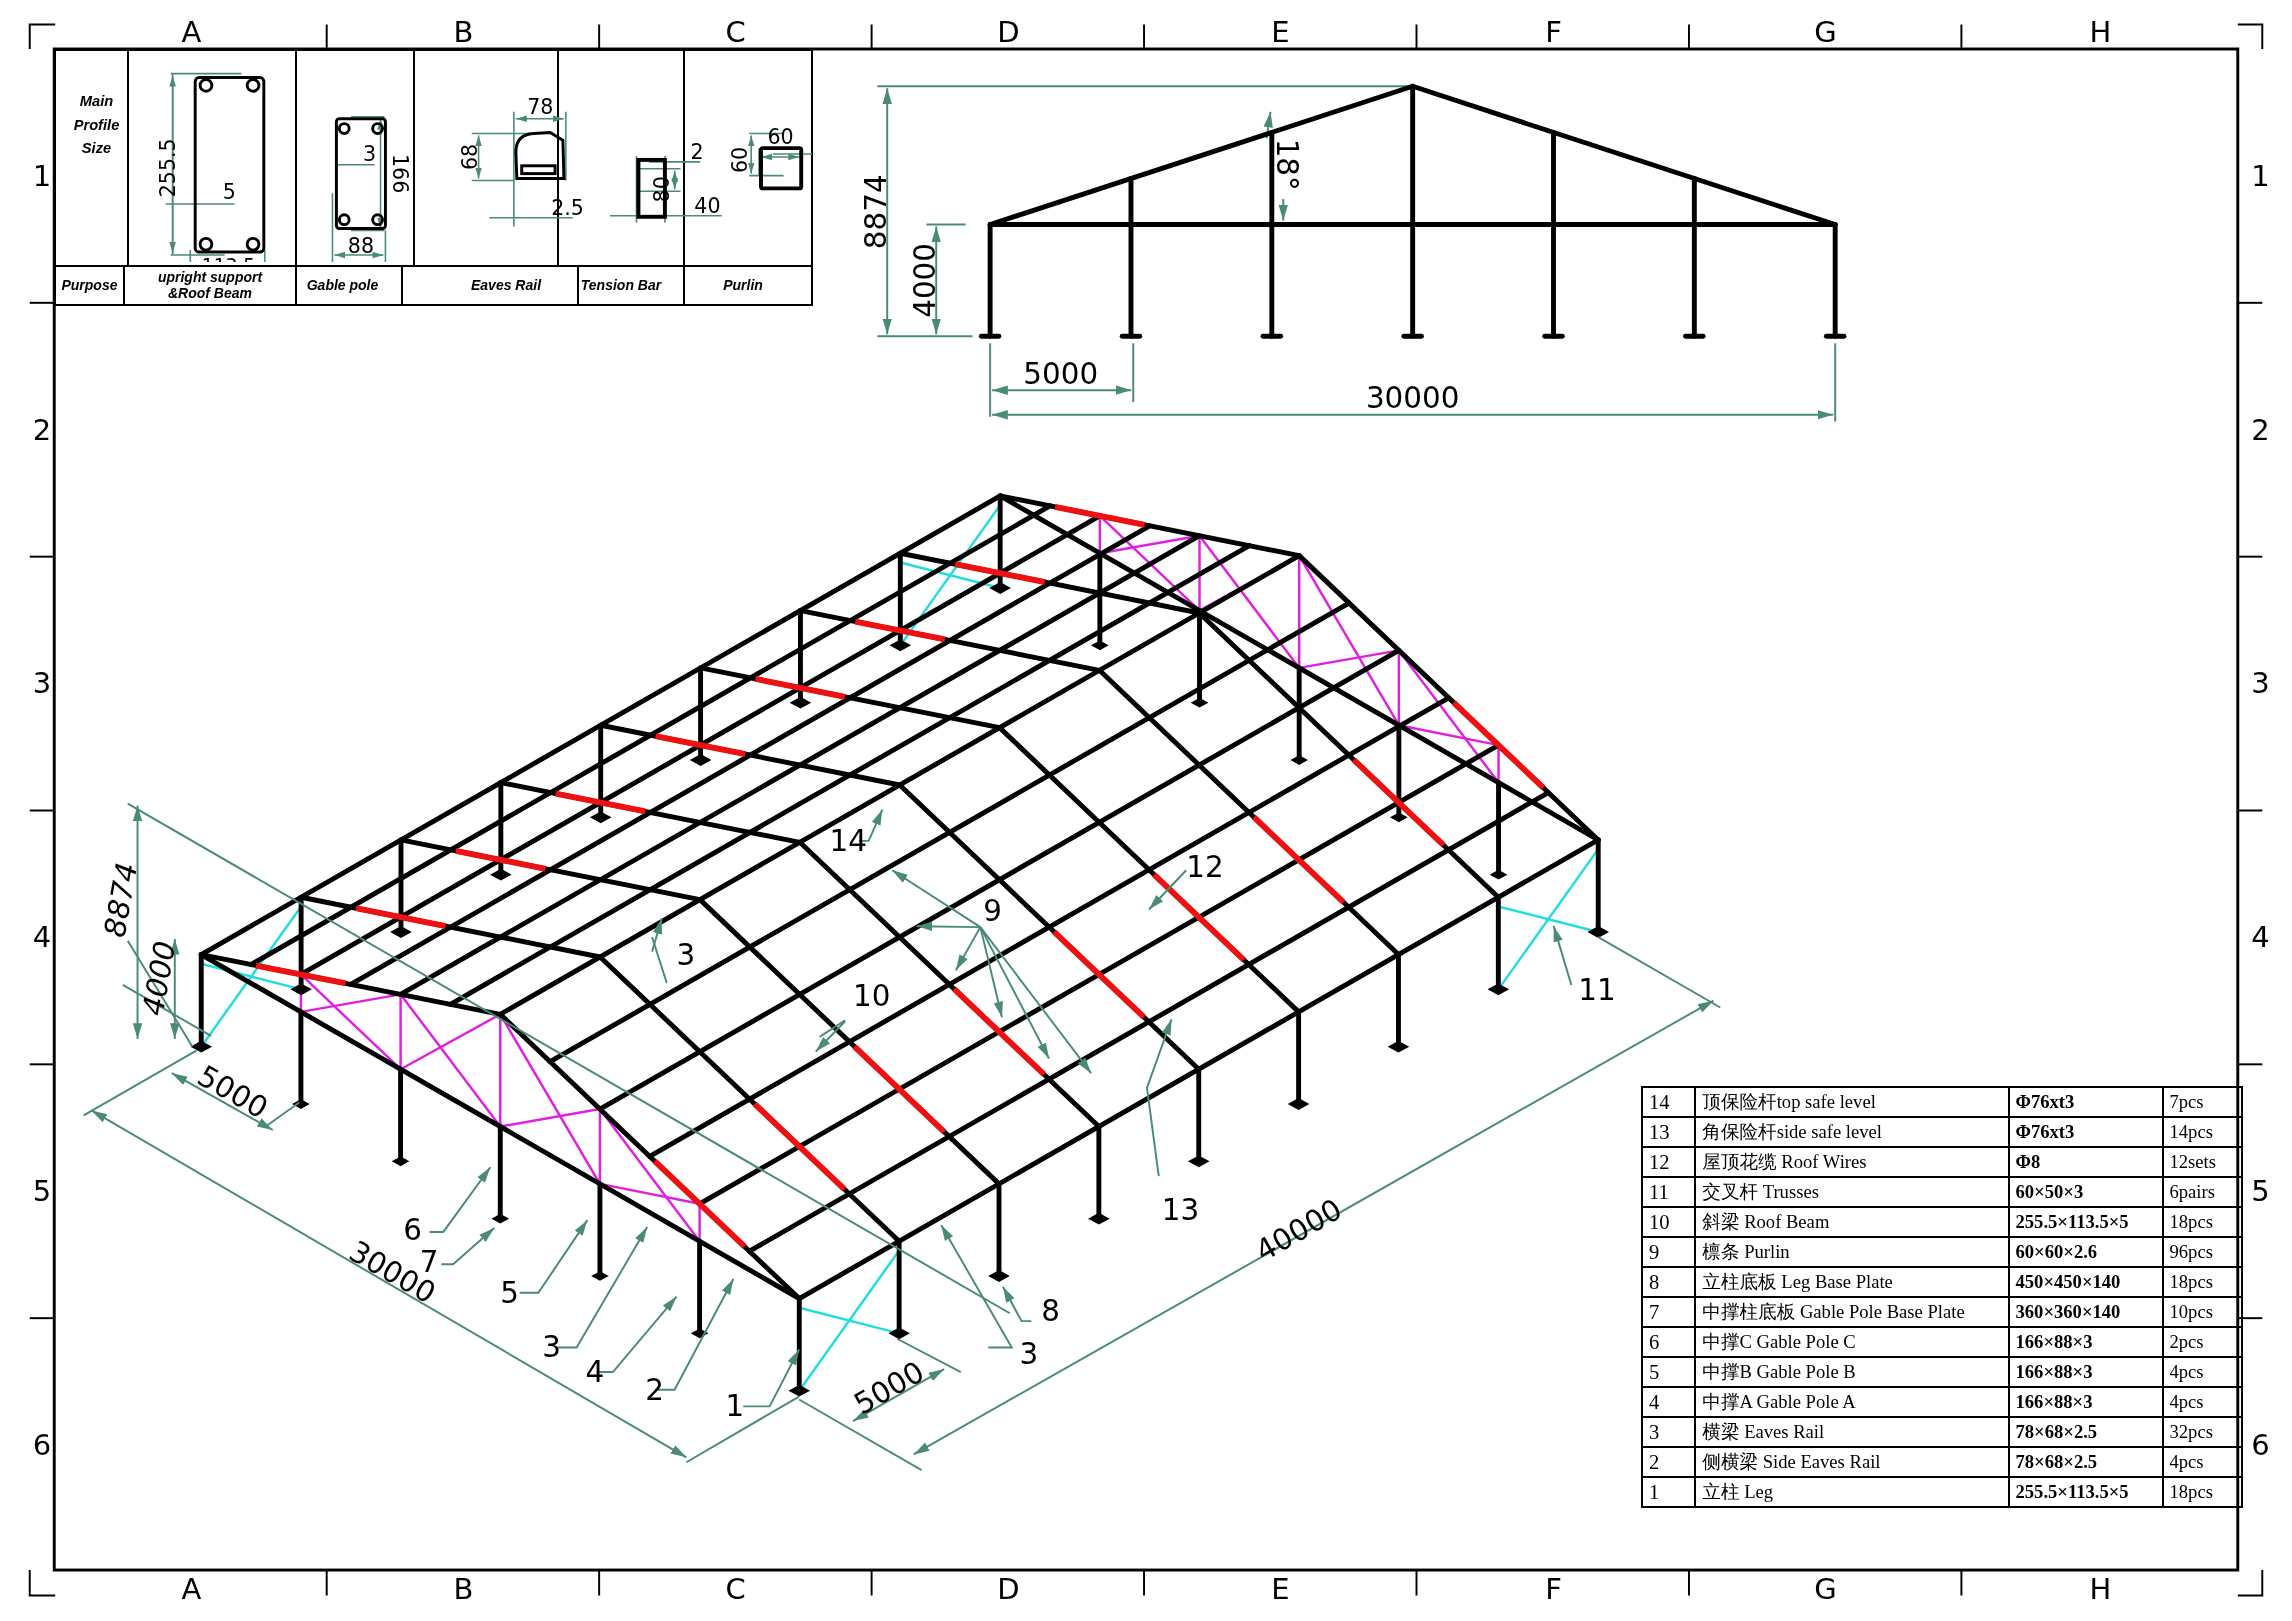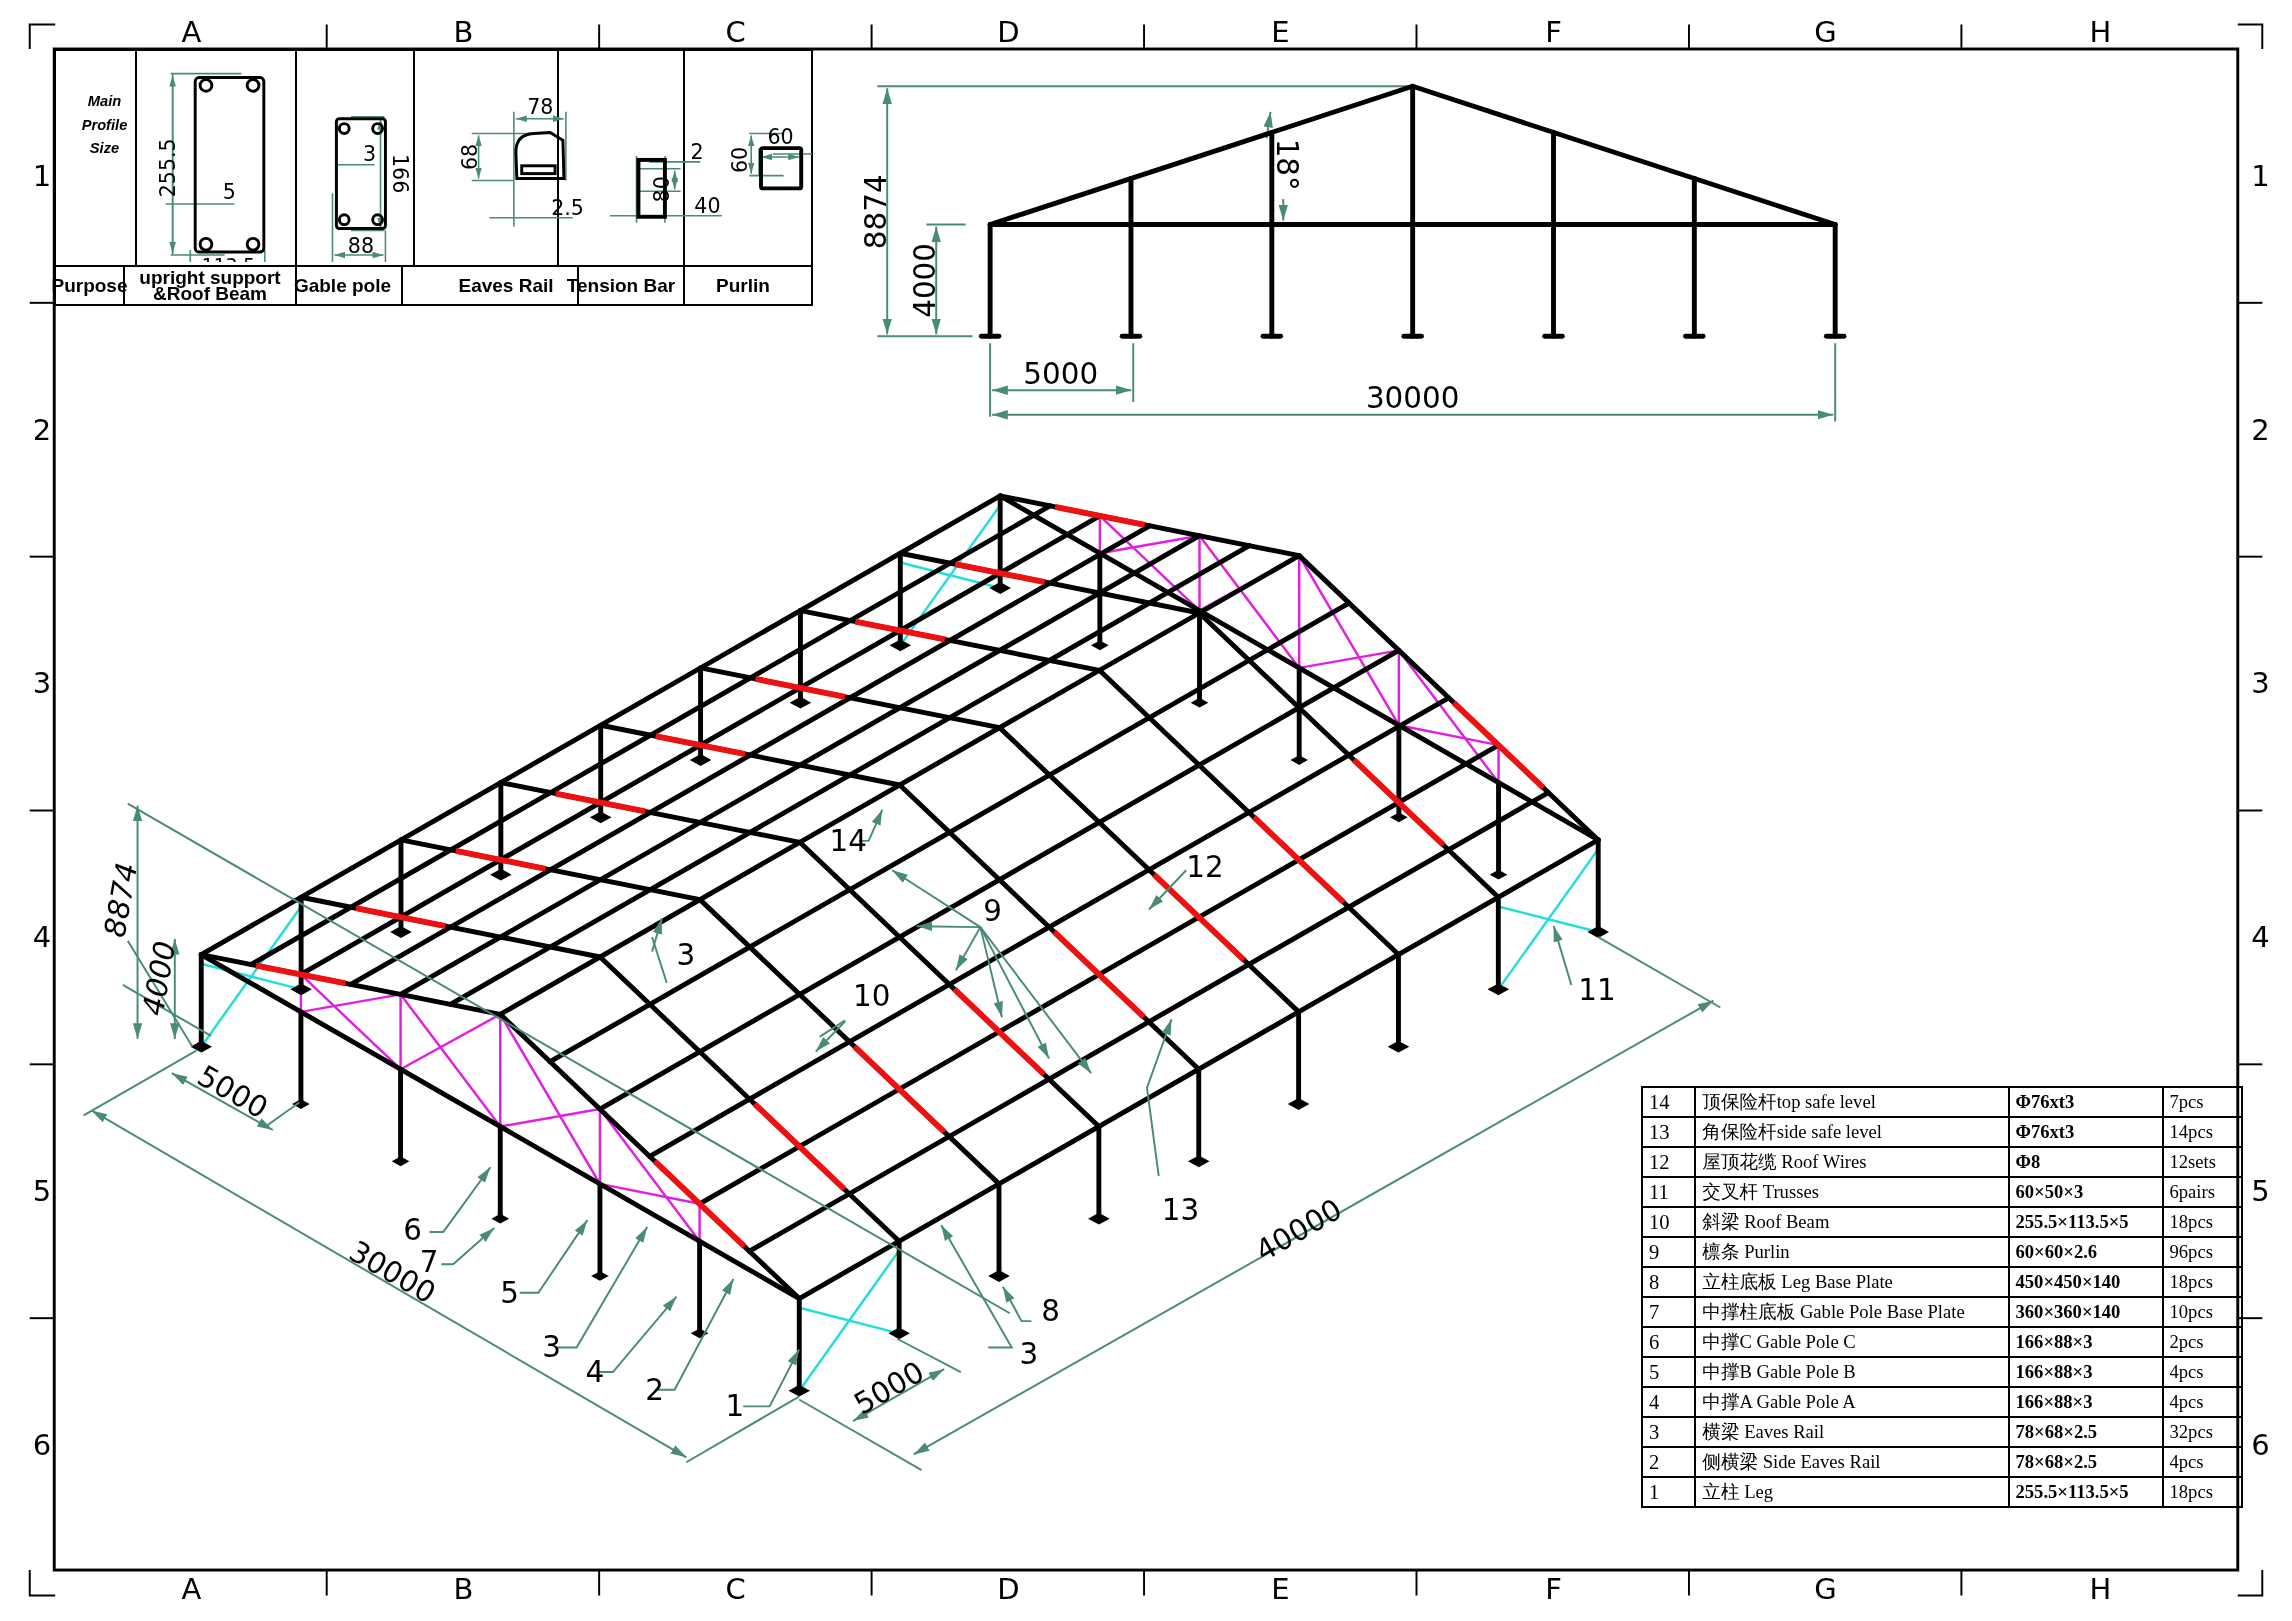--- a/index.html
+++ b/index.html
@@ -3,21 +3,21 @@
 <meta charset="utf-8">
 <style>
   html,body{margin:0;padding:0;background:#fff;}
   body{width:2293px;height:1621px;position:relative;overflow:hidden;font-family:"Liberation Sans",sans-serif;color:#000;}
   #sheet{position:absolute;left:0;top:0;width:2293px;height:1621px;}
   .grid-label{position:absolute;font-family:"DejaVu Sans",sans-serif;font-size:29px;line-height:29px;width:39px;text-align:center;color:#000;}
   
   #profile-table{position:absolute;left:54px;top:49px;width:759px;height:257px;border:2.9px solid #000;box-sizing:border-box;}
   #profile-table .pcell{position:absolute;top:0;height:214px;border-right:2.9px solid #000;box-sizing:border-box;}
   #profile-table .prow2{position:absolute;top:214px;height:37px;left:0;right:0;border-top:2.9px solid #000;}
-  #profile-table .pcap{position:absolute;top:0;height:37px;display:flex;align-items:center;justify-content:center;text-align:center;font-weight:bold;font-size:19px;line-height:15.7px;border-right:2.9px solid #000;box-sizing:border-box;}
+  #profile-table .pcap{position:absolute;top:0;height:37px;display:flex;align-items:center;justify-content:center;text-align:center;font-style:italic;font-weight:bold;font-size:14px;line-height:15.7px;border-right:2.9px solid #000;box-sizing:border-box;}
   .hdr-main{position:absolute;left:0;top:39px;width:61px;text-align:center;font-style:italic;font-weight:bold;font-size:14.7px;line-height:23.5px;}
   
   #parts-table{position:absolute;left:1641px;top:1086px;width:602px;border-collapse:collapse;font-family:"Liberation Serif",serif;}
   #parts-table td{border:2.9px solid #000;padding:0 5.9px;height:28px;font-size:18.6px;white-space:nowrap;}
   #parts-table td.c-item{width:43px;font-size:20.6px;}
   #parts-table td.c-name{width:306px;margin-top:12px;}
   #parts-table td.c-size{width:145px;font-weight:bold;}
   #parts-table td.c-qty{width:69px;}
   #parts-table tr.hdr td{text-align:center;font-weight:normal;}
   svg text{font-family:"DejaVu Sans",sans-serif;}
@@ -86,21 +86,21 @@
 
     <div class="grid-label" style="left:2241px;top:162px">1</div>
     <div class="grid-label" style="left:2241px;top:416px">2</div>
     <div class="grid-label" style="left:2241px;top:669px">3</div>
     <div class="grid-label" style="left:2241px;top:923px">4</div>
     <div class="grid-label" style="left:2241px;top:1177px">5</div>
     <div class="grid-label" style="left:2241px;top:1431px">6</div>
   </div>
 
   <div id="profile-table">
-    <div class="pcell" style="left:16px;width:65px">
+    <div class="pcell" style="left:8px;width:65px">
       <div class="hdr-main" style="width:65px;padding:0 2px;box-sizing:border-box;">Main Profile Size</div>
     </div>
     <div class="pcell" style="left:69px;width:172px"></div>
     <div class="pcell" style="left:240px;width:119px"></div>
     <div class="pcell" style="left:359px;width:144px"></div>
     <div class="pcell" style="left:503px;width:126px"></div>
     <div class="pcell" style="left:629px;width:126px;border-right:none"></div>
     <div class="prow2">
       <div class="pcap" style="left:0;width:69px">Purpose</div>
       <div class="pcap" style="left:69px;width:172px;padding:0 11px">upright support &amp;Roof Beam</div>

